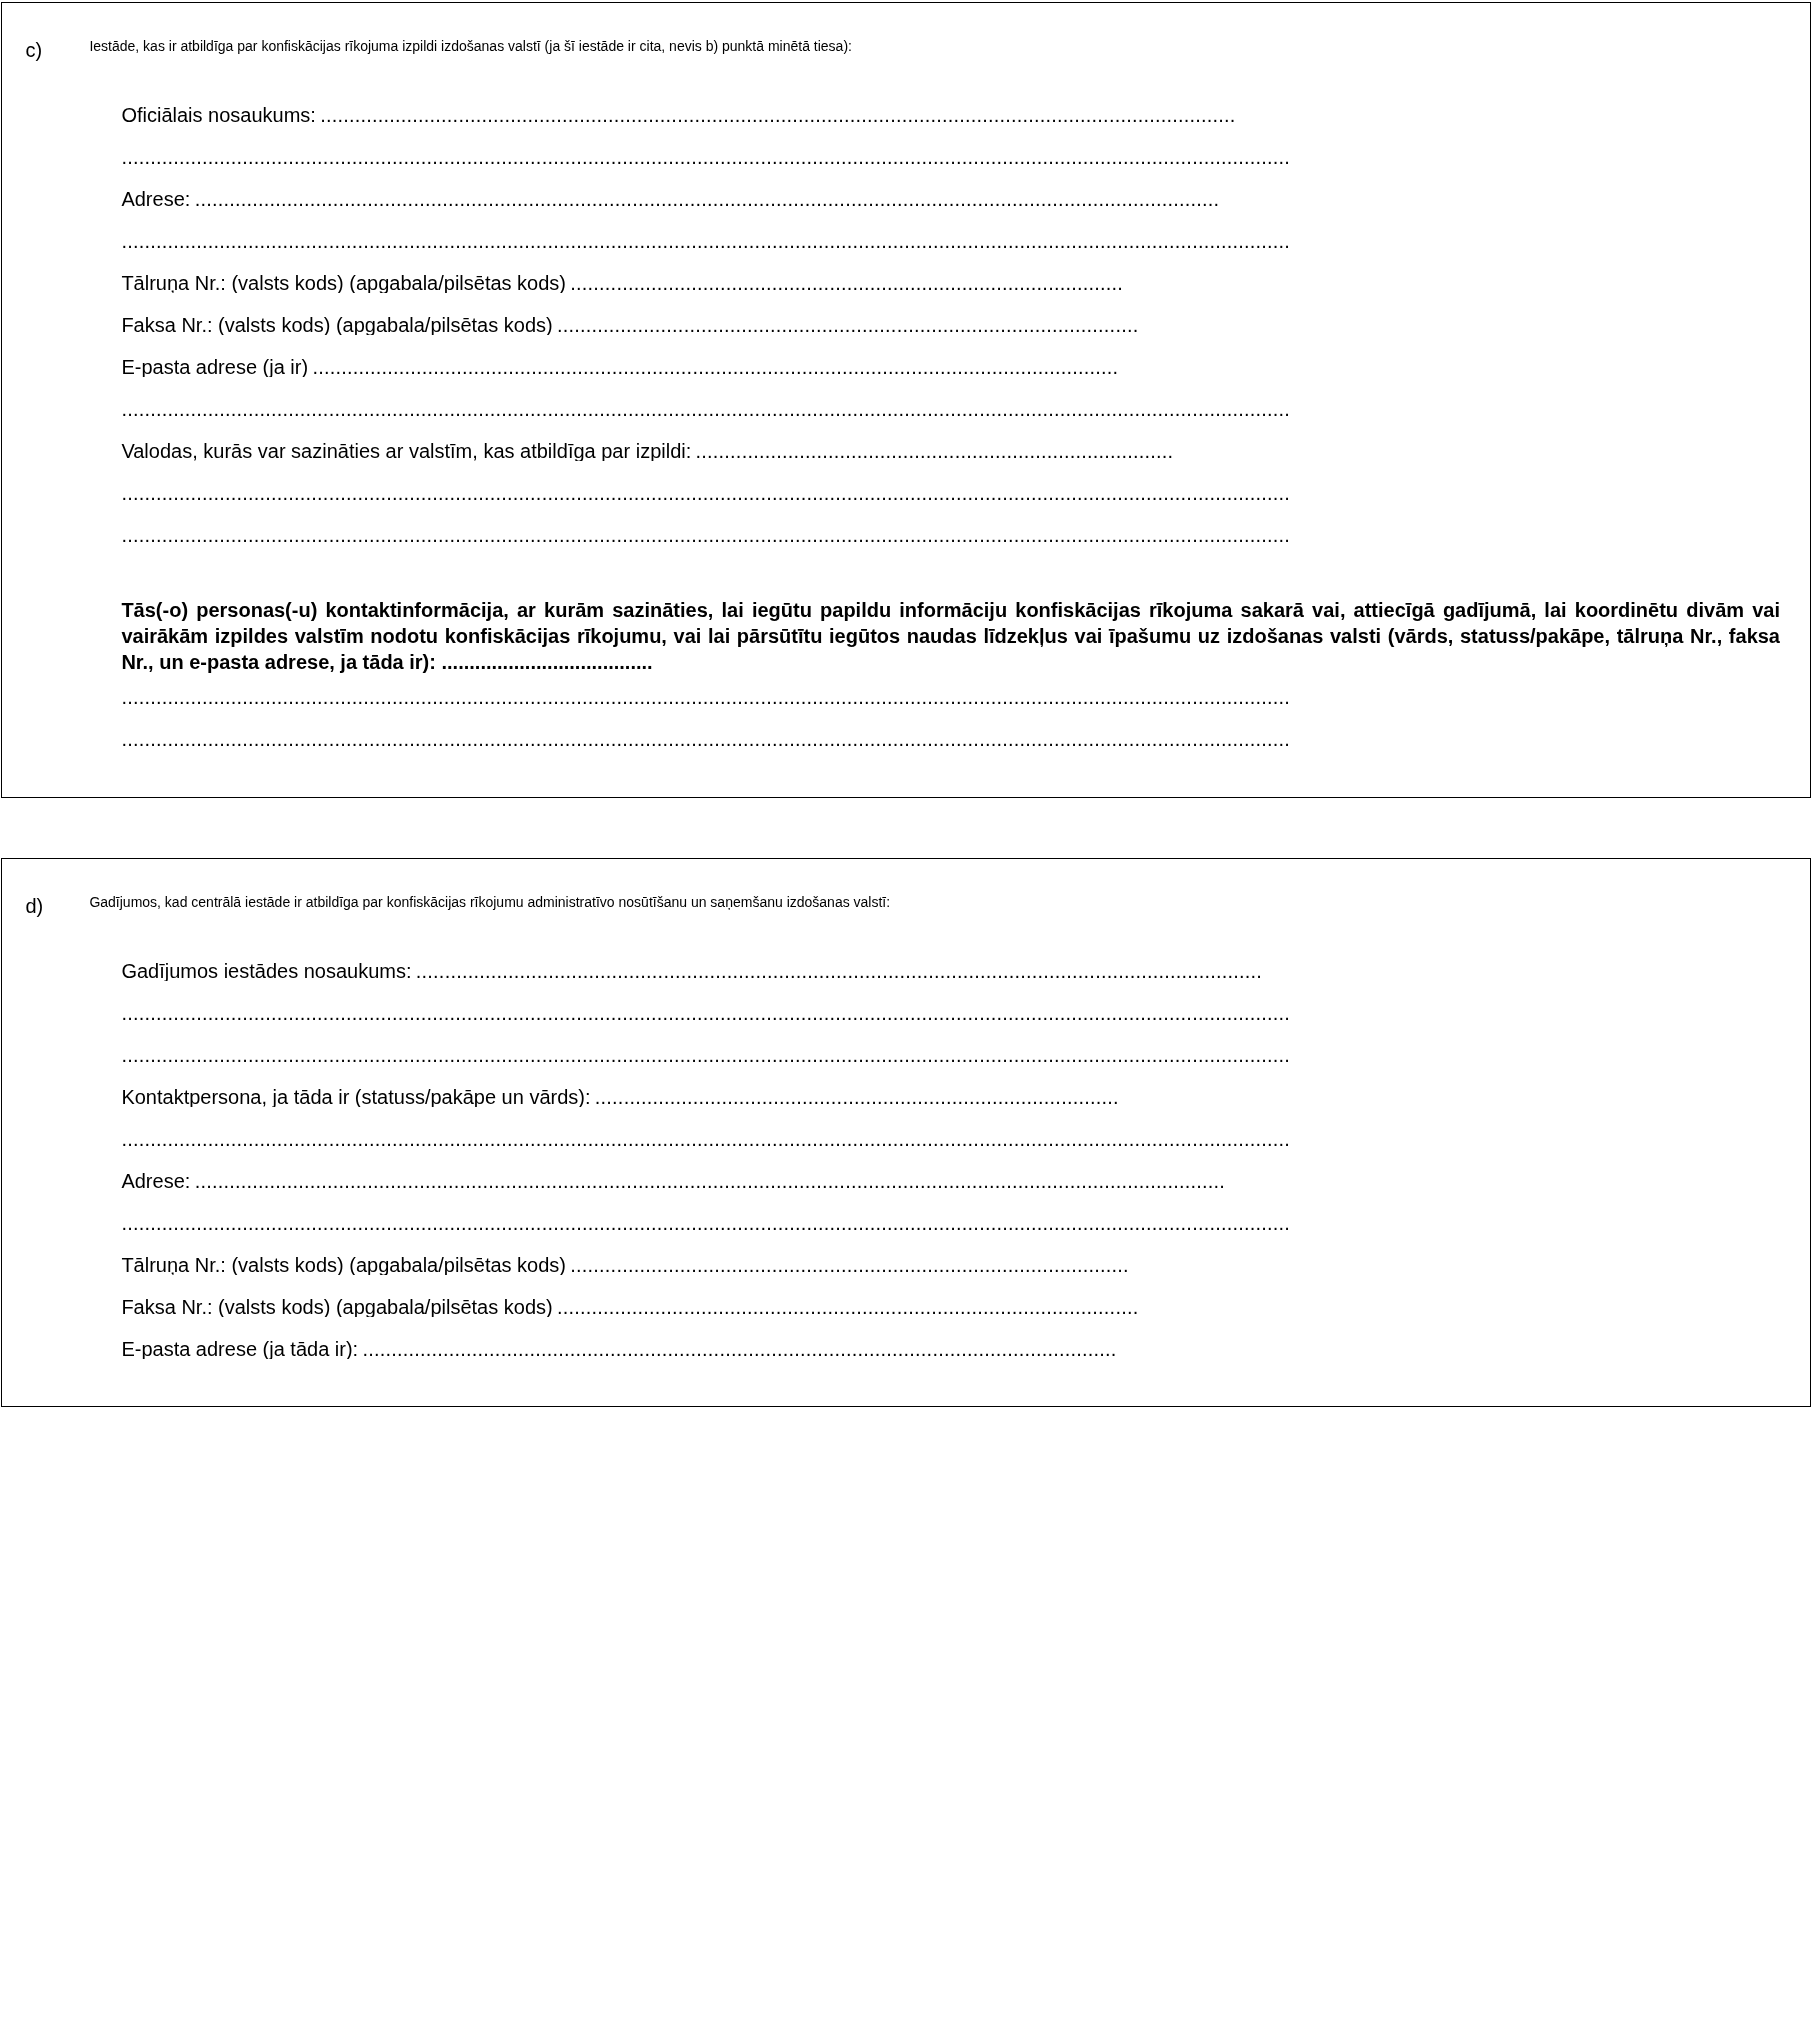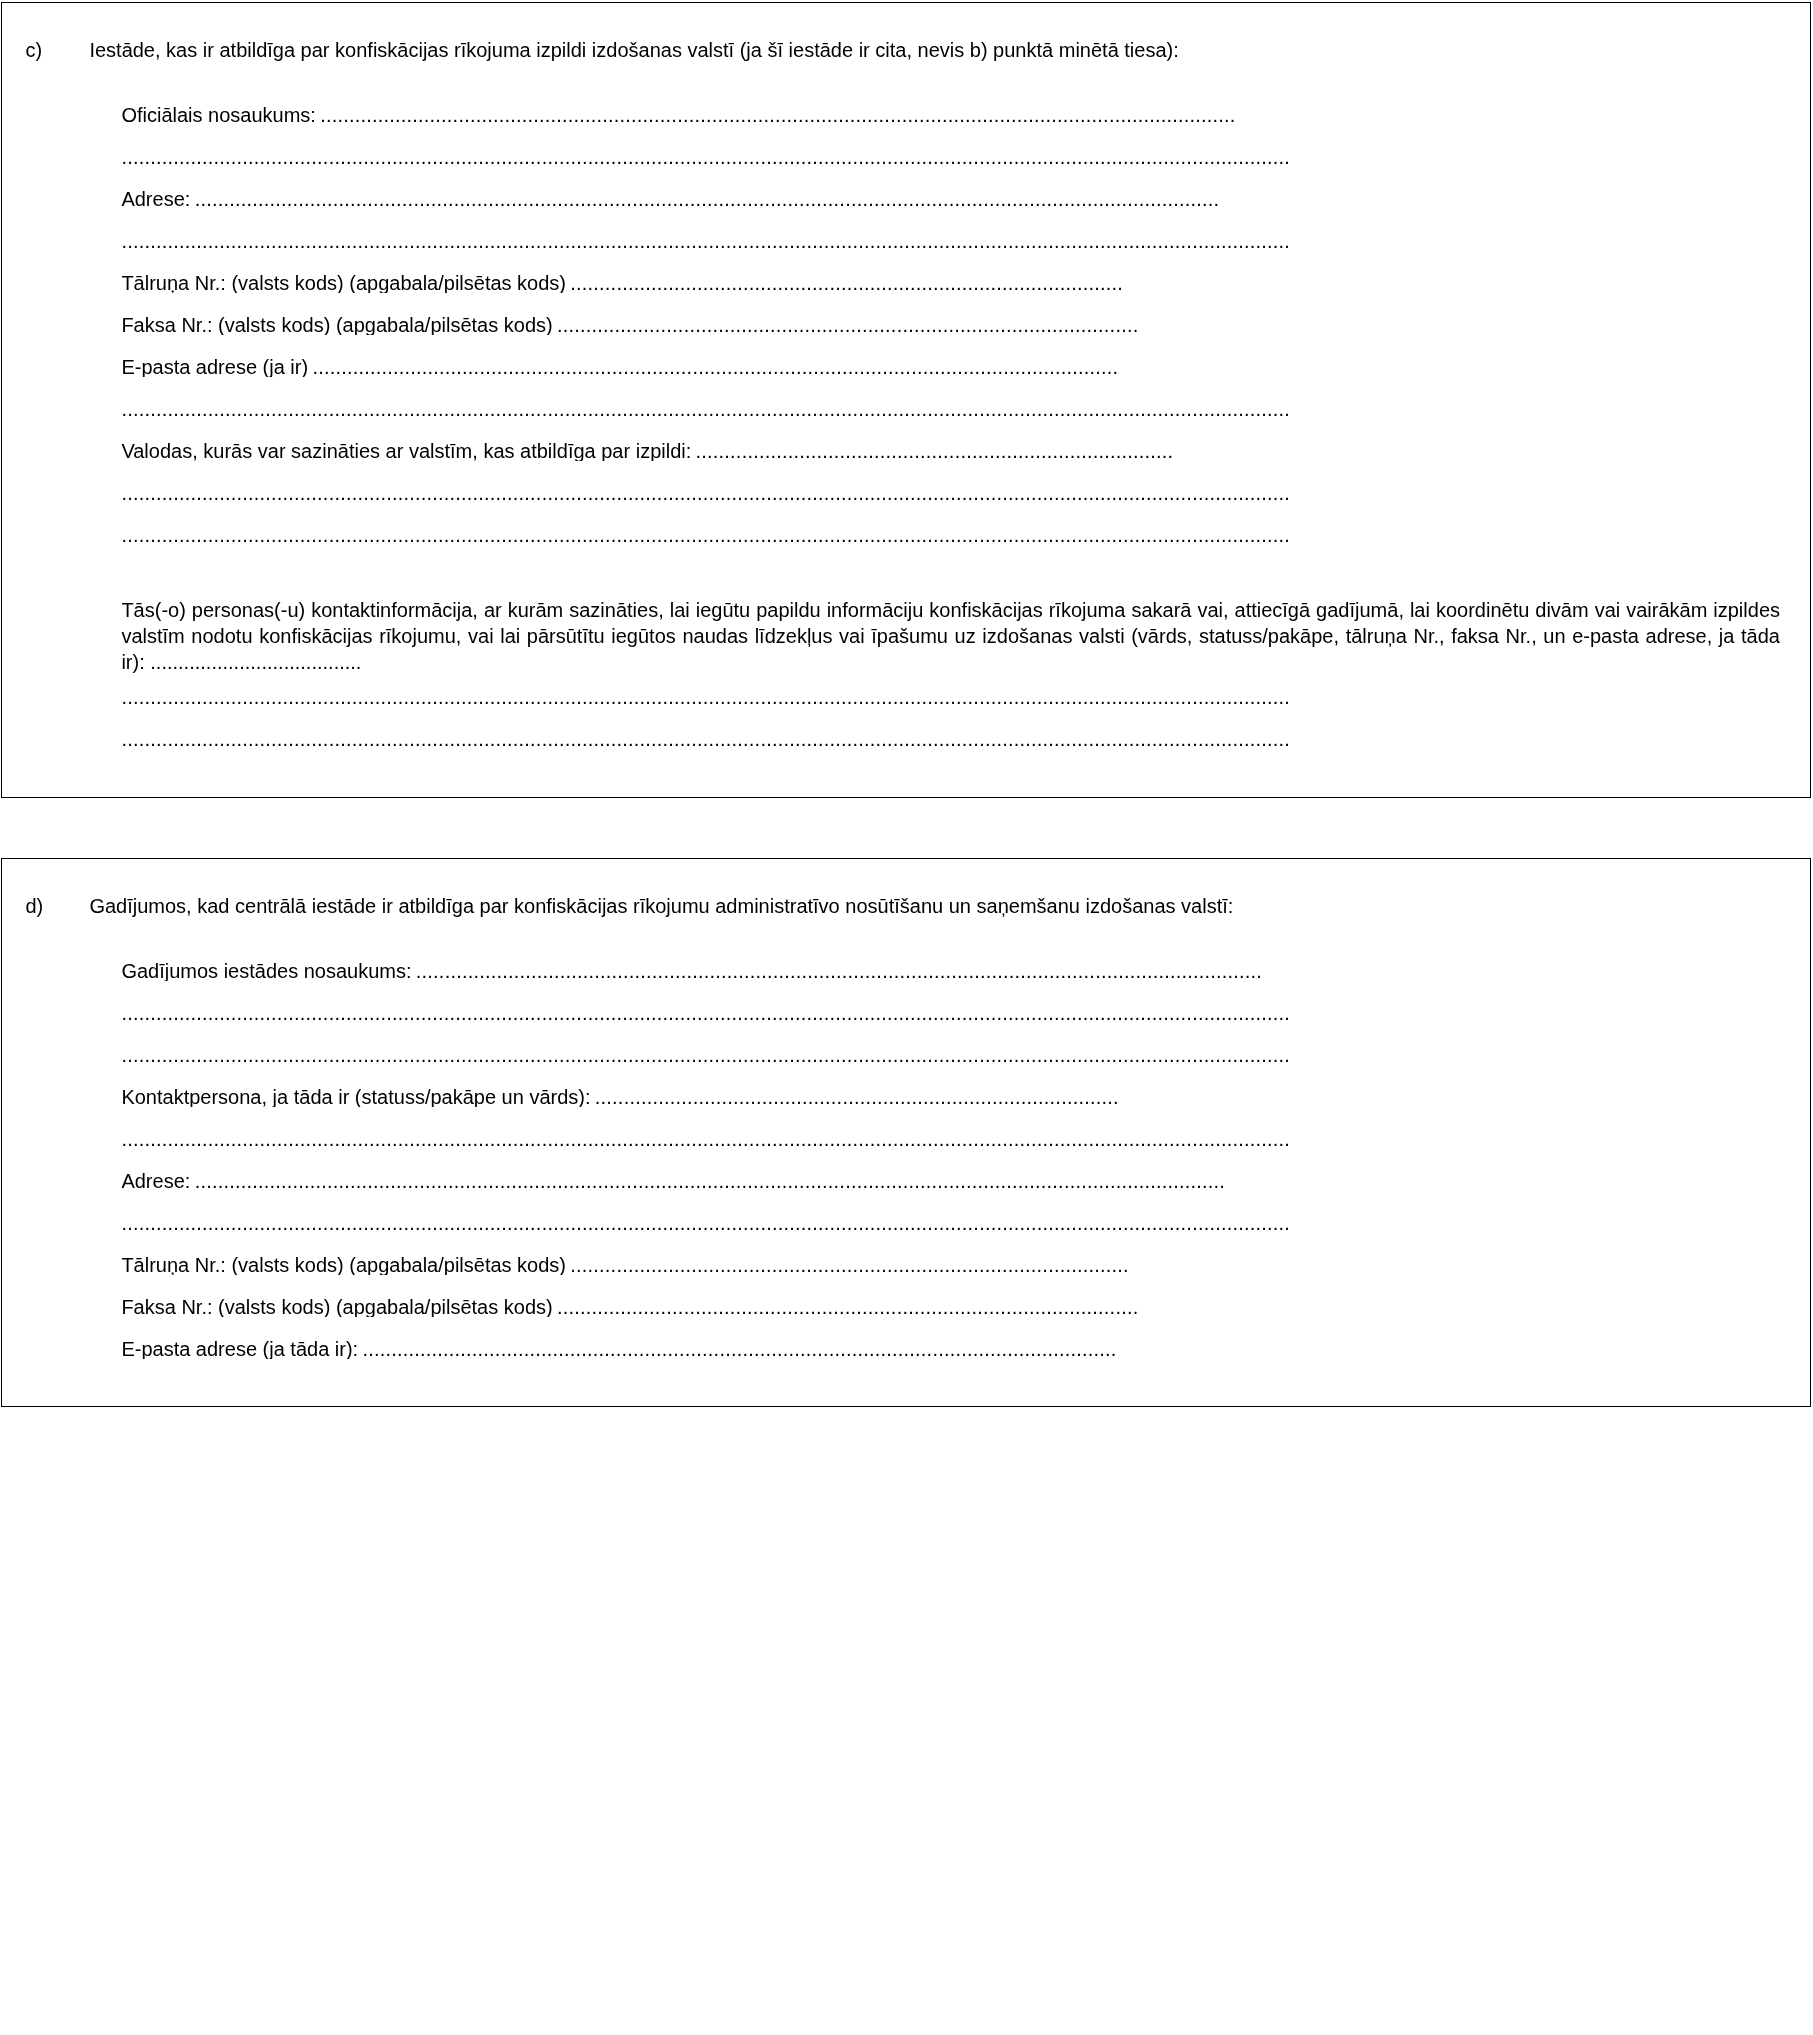--- a/index.html
+++ b/index.html
@@ -43,21 +43,21 @@
     line-height: 1.28;
     padding-top: 9.4px;
   }
   .item-marker {
     width: 64px;
     flex: 0 0 64px;
     font-size: 20px;
   }
   .item-heading {
     flex: 1 1 auto;
-    font-size: 20px;
+    font-size: 14px;
   }
 
   
   .fields {
     margin-left: 96px;
     margin-right: 4.3px;
     padding-top: 41px;
   }
 
   .field-line {
@@ -92,20 +92,21 @@
   }
   .gap-lg { height: 30px; }
 
   
   .para {
     font-size: 20px;
     line-height: 1.30;
     text-align: justify;
     text-justify: inter-word;
     margin-bottom: 12.8px;
+    font-weight: bold;
   }
 </style>
 </head>
 <body>
 
 <div class="page">
 
   <div class="box">
 
     <div class="item-row">

